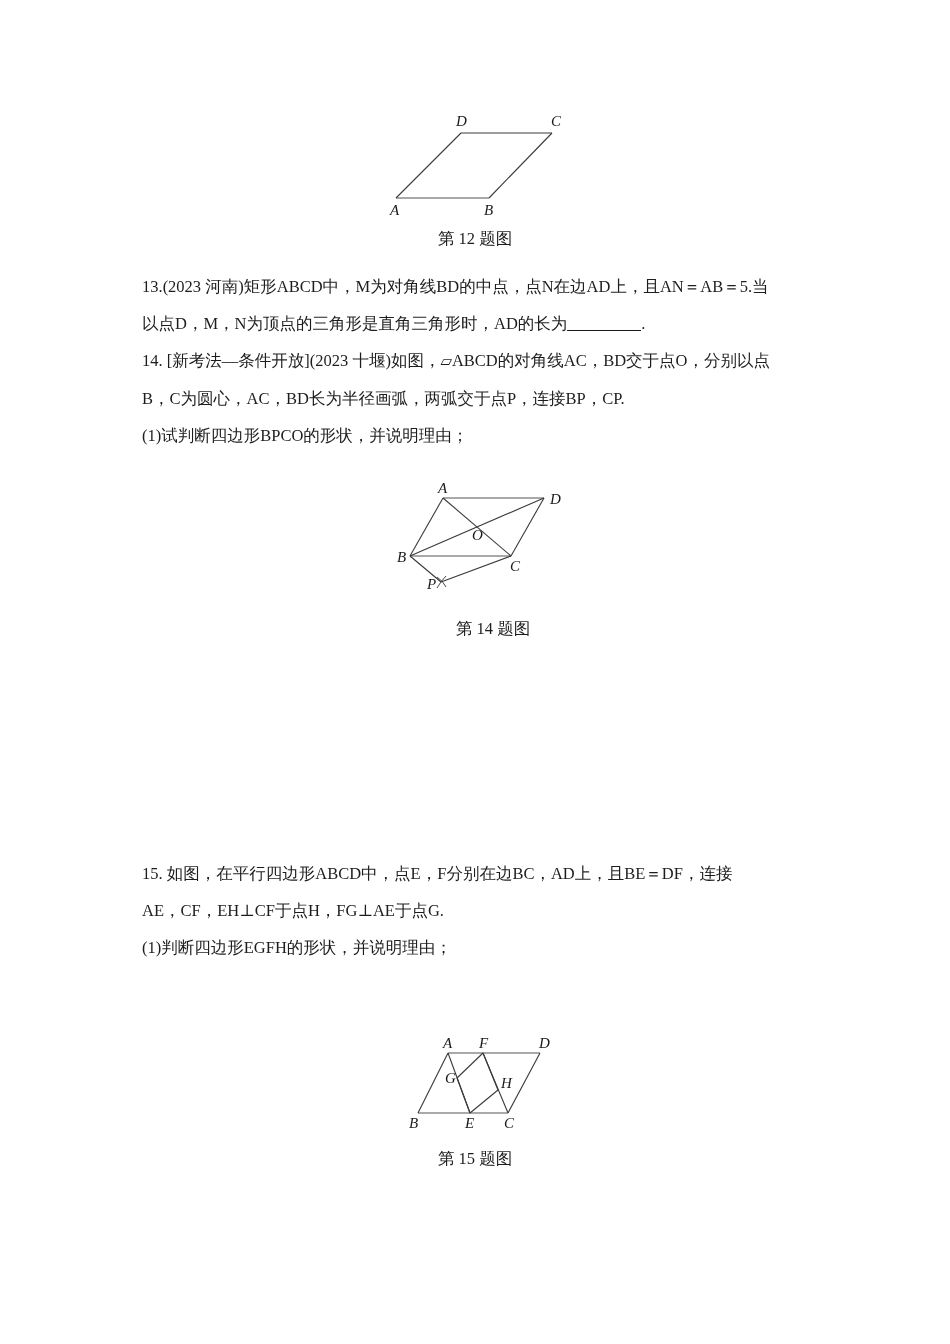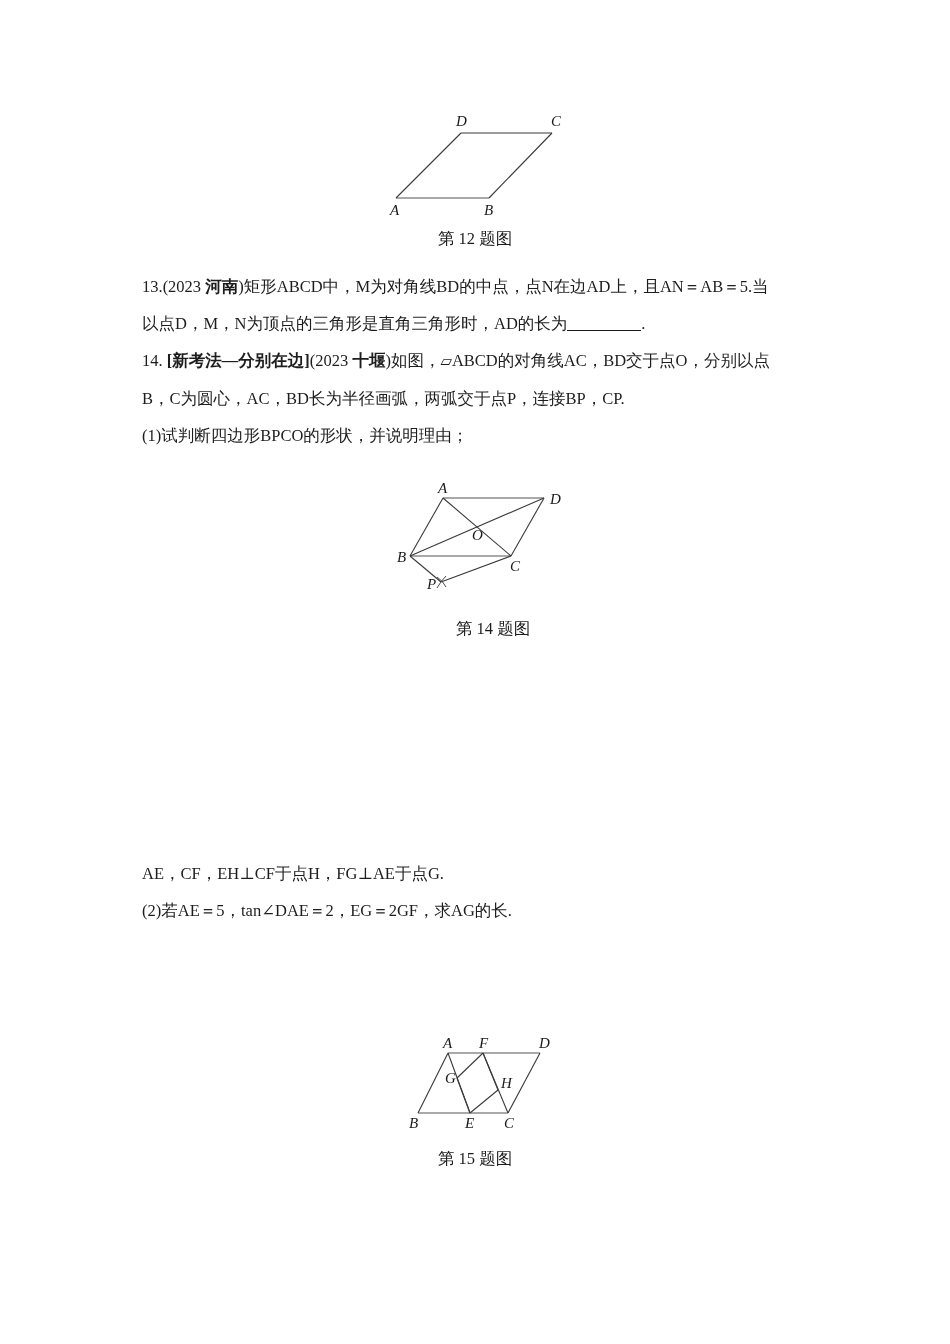--- a/index.html
+++ b/index.html
@@ -29,21 +29,21 @@
     font-size: 16.5px;
     line-height: 37px;
     text-align: justify;
     text-justify: inter-ideograph;
     color: #1d1d1d;
   }
   .qline {
     display: block;
     white-space: nowrap;
   }
-  .bold { font-weight: bold; }
+  .bold { font-weight: normal; }
   .it {
     font-family: "Liberation Serif", "DejaVu Serif", serif;
   }
   .pgram-sym {
     font-style: normal;
     font-size: 15px;
     letter-spacing: 0;
   }
   .blank {
     display: inline-block;
@@ -94,21 +94,21 @@
     </svg>
   </div>
   <div class="figcap" style="top:228px;">第 12 题图</div>
 
   <div class="qtext" style="top:268px;">
     <span class="qline"><span>13.</span><span>(2023</span>&nbsp;<span class="bold">河南</span><span>)</span><span>矩形</span><span class="it">ABCD</span><span>中，</span><span class="it">M</span><span>为对角线</span><span class="it">BD</span><span>的中点，点</span><span class="it">N</span><span>在边</span><span class="it">AD</span><span>上，且</span><span class="it">AN＝AB＝</span><span>5.当</span></span>
     <span class="qline"><span>以点</span><span class="it">D</span><span>，</span><span class="it">M</span><span>，</span><span class="it">N</span><span>为顶点的三角形是直角三角形时，</span><span class="it">AD</span><span>的长为</span><span class="blank"></span><span>.</span></span>
   </div>
 
   <div class="qtext" style="top:342px;">
-    <span class="qline"><span>14.</span>&nbsp;<span class="bold">[新考法—分别在边]</span><span>(2023</span>&nbsp;<span class="bold">十堰</span><span>)</span><span>如图，</span><span class="pgram-sym">▱</span><span class="it">ABCD</span><span>的对角线</span><span class="it">AC</span><span>，</span><span class="it">BD</span><span>交于点</span><span class="it">O</span><span>，分别以点</span></span>
+    <span class="qline"><span>14.</span>&nbsp;<span class="bold">[新考法—条件开放]</span><span>(2023</span>&nbsp;<span class="bold">十堰</span><span>)</span><span>如图，</span><span class="pgram-sym">▱</span><span class="it">ABCD</span><span>的对角线</span><span class="it">AC</span><span>，</span><span class="it">BD</span><span>交于点</span><span class="it">O</span><span>，分别以点</span></span>
     <span class="qline"><span class="it">B</span><span>，</span><span class="it">C</span><span>为圆心，</span><span class="it">AC</span><span>，</span><span class="it">BD</span><span>长为半径画弧，两弧交于点</span><span class="it">P</span><span>，连接</span><span class="it">BP</span><span>，</span><span class="it">CP</span><span>.</span></span>
     <span class="qline"><span>(1)</span><span>试判断四边形</span><span class="it">BPCO</span><span>的形状，并说明理由；</span></span>
   </div>
 
   <div class="figure" style="left:390px; top:485px; width:180px; height:110px;">
     <svg width="180" height="110" viewBox="0 0 180 110">
 
       <line x1="53" y1="13" x2="154" y2="13" class="stroke-gray"></line>
       <line x1="154" y1="13" x2="121" y2="71" class="stroke-dark"></line>
       <line x1="121" y1="71" x2="20" y2="71" class="stroke-gray"></line>
@@ -124,22 +124,23 @@
       <text class="lbl" x="7" y="77">B</text>
       <text class="lbl" x="120" y="86">C</text>
       <text class="lbl" x="160" y="19">D</text>
       <text class="lbl" x="82" y="55">O</text>
       <text class="lbl" x="37" y="104">P</text>
     </svg>
   </div>
   <div class="figcap" style="top:618px;padding-left:18px;">第 14 题图</div>
 
   <div class="qtext" style="top:855px;">
+    <span class="qline"><span>15.</span>&nbsp;<span>如图，在平行四边形</span><span class="it">ABCD</span><span>中，点</span><span class="it">E</span><span>，</span><span class="it">F</span><span>分别在边</span><span class="it">BC</span><span>，</span><span class="it">AD</span><span>上，且</span><span class="it">BE＝DF</span><span>，连接</span></span>
     <span class="qline"><span class="it">AE</span><span>，</span><span class="it">CF</span><span>，</span><span class="it">EH⊥CF</span><span>于点</span><span class="it">H</span><span>，</span><span class="it">FG⊥AE</span><span>于点</span><span class="it">G</span><span>.</span></span>
-    <span class="qline"><span>(2)</span><span>若</span><span class="it">AE＝</span><span>5</span><span>，</span><span>tan∠DAE＝</span><span>2</span><span>，</span><span class="it">EG＝2GF</span><span>，求</span><span class="it">AG</span><span>的长</span><span>.</span></span>
+    <span class="qline"><span>(1)</span><span>判断四边形</span><span class="it">EGFH</span><span>的形状，并说明理由；</span></span>
   </div>
 
   <div class="figure" style="left:405px; top:1040px; width:165px; height:95px;">
     <svg width="165" height="95" viewBox="0 0 165 95">
 
       <line x1="43" y1="13" x2="135" y2="13" class="stroke-gray"></line>
       <line x1="135" y1="13" x2="103" y2="73" class="stroke-dark"></line>
       <line x1="103" y1="73" x2="13" y2="73" class="stroke-gray"></line>
       <line x1="13" y1="73" x2="43" y2="13" class="stroke-dark"></line>
       <line x1="43" y1="13" x2="65" y2="73" class="stroke-dark"></line>

